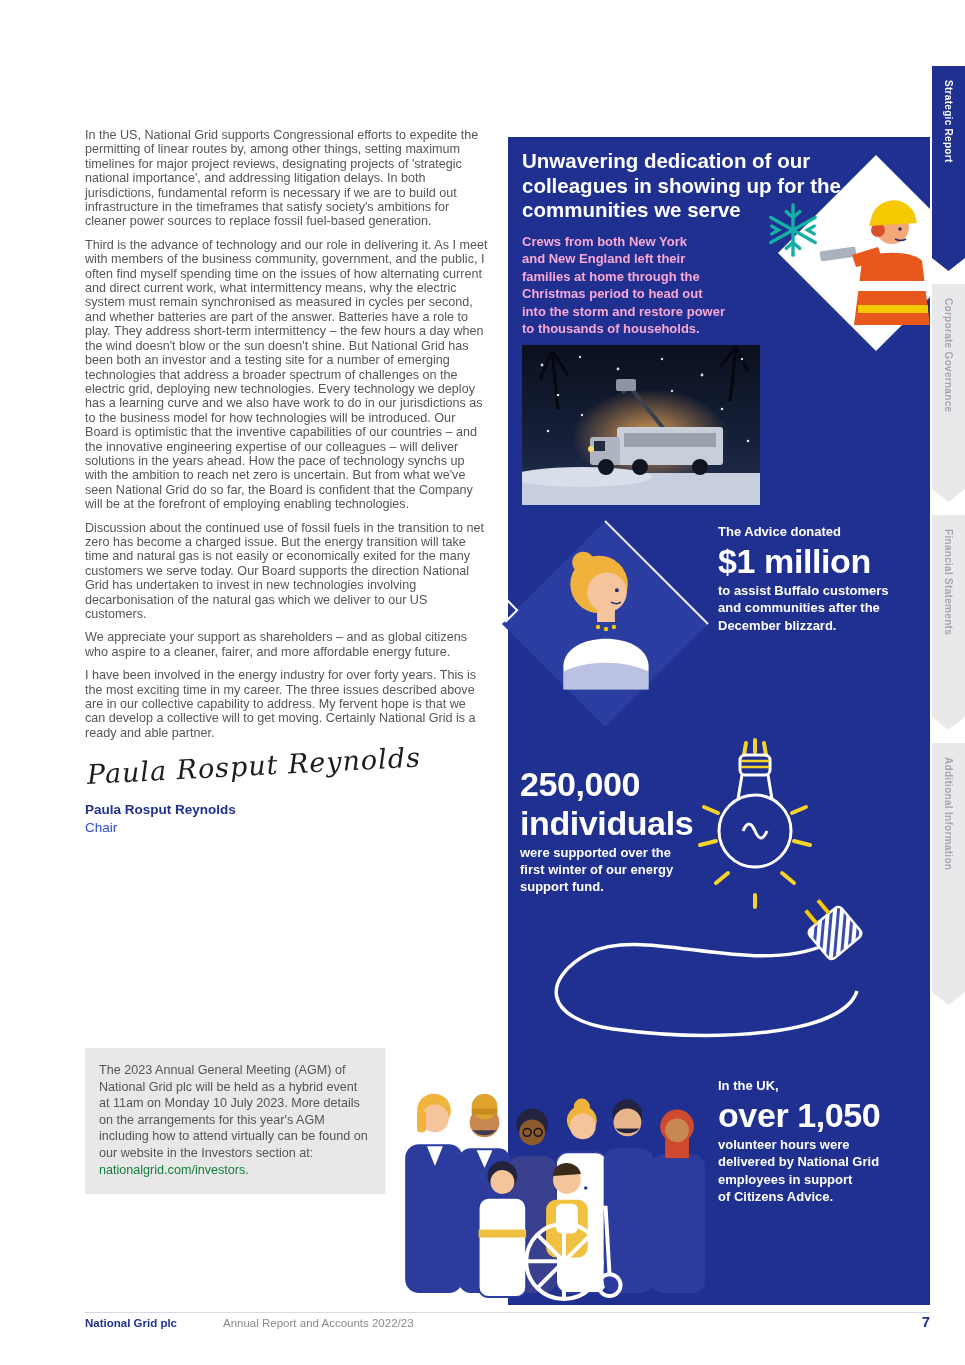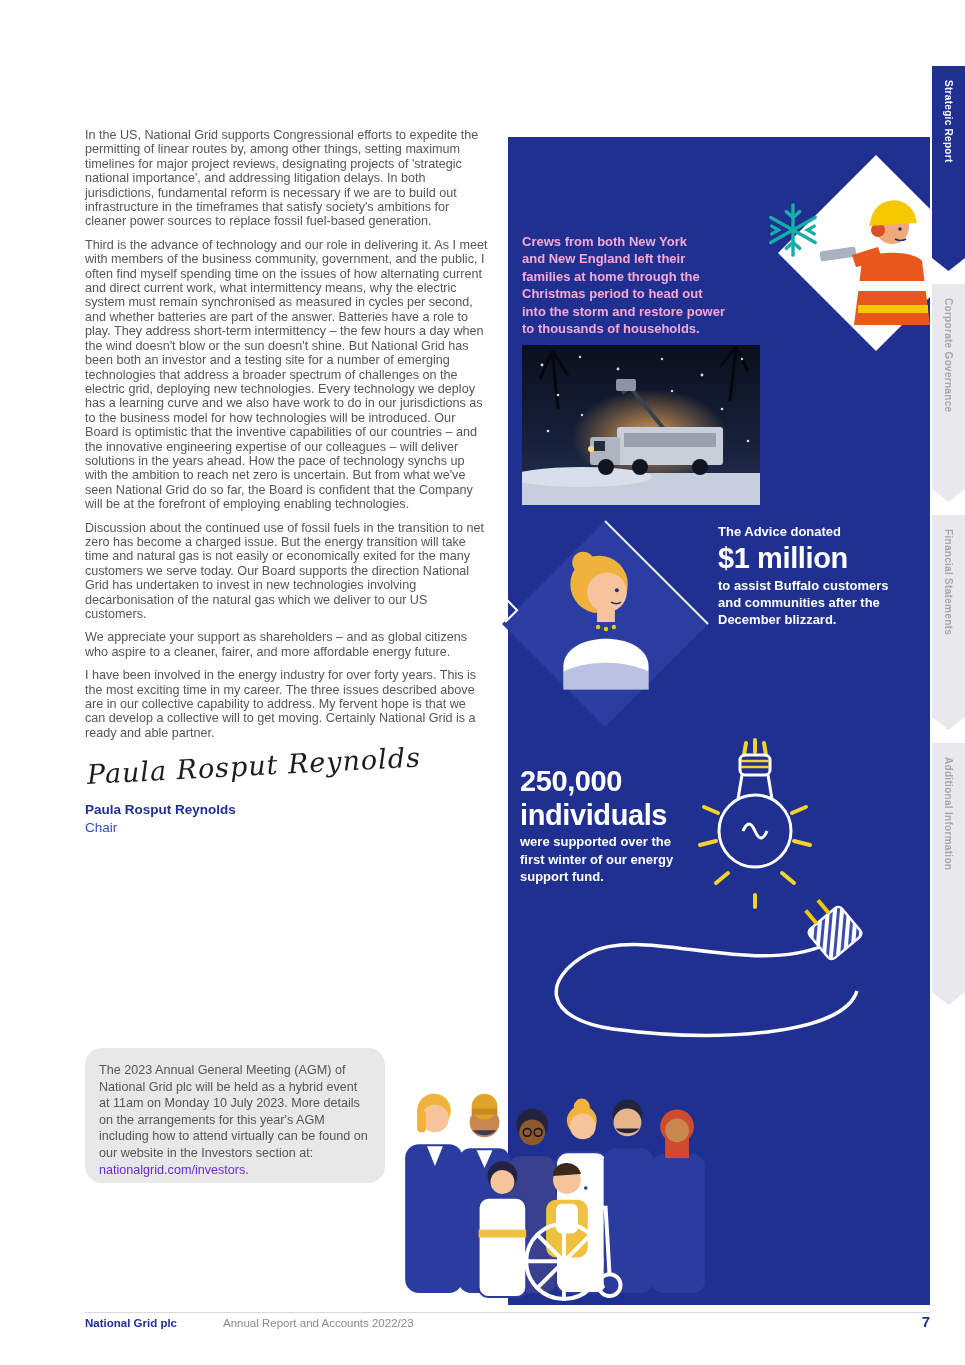--- a/index.html
+++ b/index.html
@@ -10,34 +10,34 @@
   .left-col{position:absolute;left:85px;top:128px;width:403px;color:#54565a;
             font-size:12.6px;line-height:14.4px;}
   .left-col p{margin:0 0 9px 0;}
   .signature{font-family:"DejaVu Serif", serif;font-style:italic;font-size:27px;color:#1c1c1c;
              letter-spacing:1px;transform:rotate(-3deg);transform-origin:left center;
              margin:28px 0 18px 2px;white-space:nowrap;}
   .sig-name{color:#1f3091;font-weight:bold;font-size:13.5px;line-height:18px;}
   .sig-title{color:#2b50c8;font-size:13.5px;line-height:18px;}
 
   .agm-box{position:absolute;left:85px;top:1048px;width:272px;background:#e8e8e8;
-           padding:14px 14px 5px 14px;color:#54565a;font-size:12.6px;line-height:16.6px;border-radius:17px;}
-  .agm-box .link{color:#6d28d9;text-decoration:none;cursor:pointer;}
+           padding:14px 14px 16px 14px;color:#54565a;font-size:12.6px;line-height:16.6px;}
+  .agm-box .link{color:#15803d;text-decoration:none;cursor:pointer;}
 
   
   .panel{position:absolute;left:508px;top:137px;width:422px;height:1168px;background:#1f3091;}
   .panel .abs{position:absolute;}
   .headline{margin:0;color:#ffffff;font-weight:bold;font-size:20.5px;line-height:1.2;
             white-space:pre-line;width:330px;}
   .intro{margin:0;color:#f9a8d4;font-weight:bold;font-size:13px;line-height:1.34;
          white-space:pre-line;width:215px;}
   .photo{width:238px;height:160px;overflow:hidden;background:#0b101d;}
   .stat .pre,.stat .post{color:#ffffff;font-weight:bold;font-size:13px;line-height:1.32;
                           white-space:pre-line;}
-  .stat .value{color:#ffffff;font-weight:bold;font-size:29px;line-height:1.06;
+  .stat .value{color:#ffffff;font-weight:bold;font-size:34px;line-height:1.06;
                letter-spacing:-0.4px;margin:3px 0 3px 0;}
 
   
   .tab{position:absolute;left:932px;width:33px;z-index:9;
        clip-path:polygon(0 0,100% 0,100% calc(100% - 13px),50% 100%,0 calc(100% - 13px));}
   .tab span{display:block;writing-mode:vertical-rl;font-size:10px;font-weight:bold;
             letter-spacing:.3px;padding-top:14px;margin:0 auto;height:calc(100% - 14px);}
   .tab.active{background:#1f3091;}
   .tab.active span{color:#ffffff;}
   .tab.idle{background:#e9e9ec;}
@@ -64,20 +64,23 @@
     <div class="signature">Paula Rosput Reynolds</div>
     <div class="sig-name">Paula Rosput Reynolds</div>
     <div class="sig-title">Chair</div>
   </div>
 
   <div class="agm-box"><span>The 2023 Annual General Meeting (AGM) of National Grid plc will be held as a hybrid event at 11am on Monday 10 July 2023. More details on the arrangements for this year's AGM including how to attend virtually can be found on our website in the Investors section at: </span><br><a class="link">nationalgrid.com/investors.</a>
   </div>
 
   <div class="panel">
 
+    <h2 class="headline abs" style="left:14px;top:12px;">Unwavering dedication of our
+colleagues in showing up for the
+communities we serve</h2>
 
     <p class="intro abs" style="left:14px;top:96px;">Crews from both New York
 and New England left their
 families at home through the
 Christmas period to head out
 into the storm and restore power
 to thousands of households.</p>
 
     <div class="photo abs" style="left:14px;top:208px;">
       <svg viewBox="0 0 238 160" width="238" height="160">
@@ -230,20 +233,28 @@
         </defs>
         <path d="M312 58 C 236 90 130 38 76 66 C 28 92 30 132 100 142 C 205 156 330 148 344 104" stroke="#ffffff" stroke-width="3.5" fill="none"></path>
         <g transform="translate(322,46) rotate(-40)">
           <rect x="-21" y="-19" width="42" height="38" rx="5" fill="url(#hatch)" stroke="#ffffff" stroke-width="2.5"></rect>
           <line x1="-8" y1="-19" x2="-8" y2="-36" stroke="#f5c800" stroke-width="4"></line>
           <line x1="8" y1="-19" x2="8" y2="-36" stroke="#f5c800" stroke-width="4"></line>
         </g>
       </svg>
     </div>
 
+    <div class="stat abs" style="left:210px;top:940px;width:190px;">
+      <div class="pre">In the UK,</div>
+      <div class="value">over 1,050</div>
+      <div class="post">volunteer hours were
+delivered by National Grid
+employees in support
+of Citizens Advice.</div>
+    </div>
 
     <div class="abs" style="left:-112px;top:912px;">
       <svg viewBox="0 0 320 260" width="320" height="258">
 
         <g>
 
           <rect x="8" y="96" width="58" height="150" rx="14" fill="#2b3b9e"></rect>
           <polygon points="30,98 46,98 38,118" fill="#ffffff"></polygon>
           <circle cx="37" cy="62" r="17" fill="#f0b43c"></circle>
           <circle cx="38" cy="70" r="14" fill="#f6c49a"></circle>

